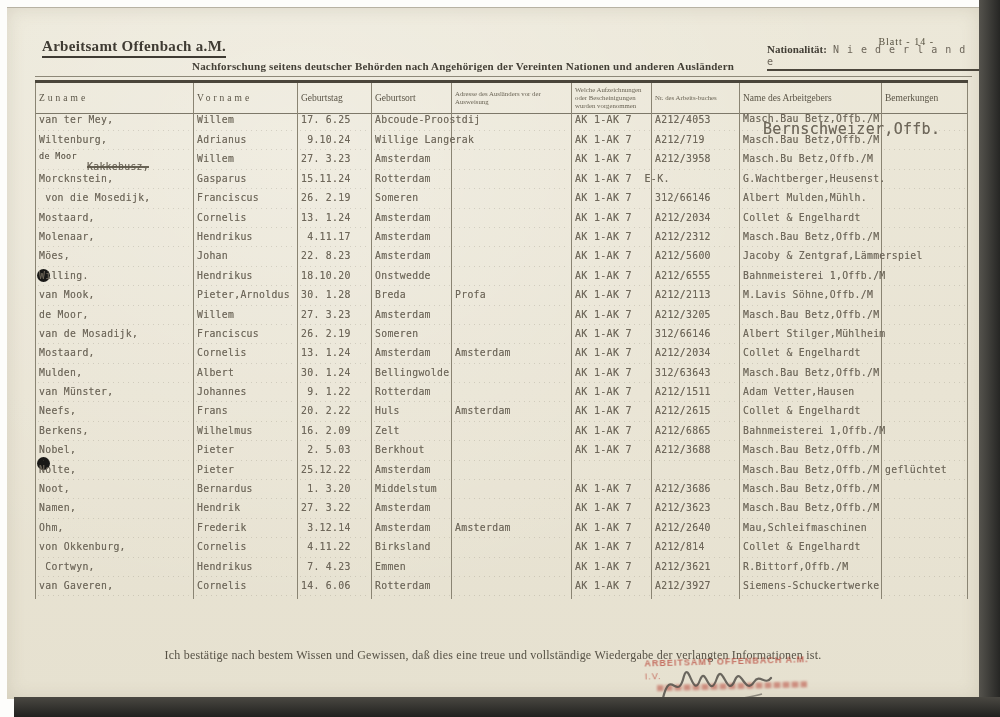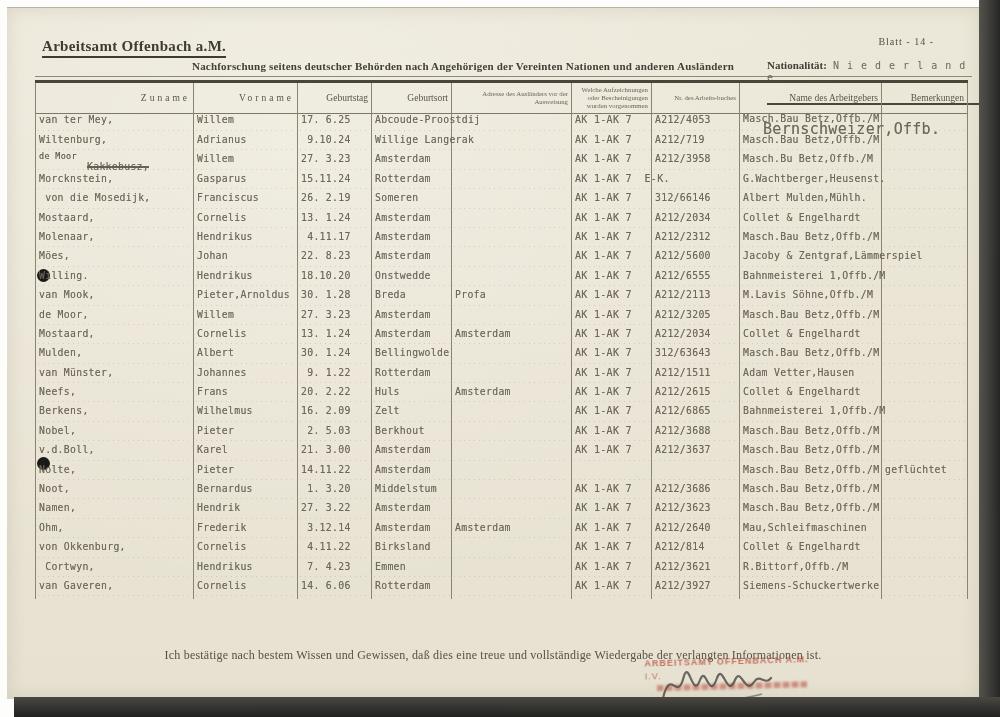--- a/index.html
+++ b/index.html
@@ -28,22 +28,22 @@
     font-size:15px;font-weight:bold;color:#3f3b33;
     border-bottom:2px solid #3f3b33;padding-bottom:1px;letter-spacing:0.3px;
   }
   .blatt{position:absolute;right:45px;top:28px;font-size:10px;color:#55503f;letter-spacing:1px;text-align:right;}
   .subtitle{
     position:absolute;left:185px;top:52px;
     font-size:11px;font-weight:bold;color:#433f36;letter-spacing:0.2px;
   }
   .subtitle-rule{position:absolute;left:28px;top:68px;width:937px;border-top:1px solid #8d8878;}
   .nationality{
-    position:absolute;left:760px;top:51px;font-size:11px;color:#433f36;
-    border-bottom:2px solid #4b463c;padding-bottom:20px;
+    position:absolute;left:760px;top:35px;font-size:11px;color:#433f36;
+    border-bottom:2px solid #4b463c;padding-bottom:2px;
   }
   .nationality .label{font-weight:bold;}
   .nationality .value{
     font-family:"DejaVu Sans Mono",monospace;font-size:10px;color:#6d665a;
     letter-spacing:1px;padding-left:6px;
   }
 
   .doc-table{
     position:absolute;left:28px;top:72px;border-collapse:collapse;table-layout:fixed;
     width:932px;
@@ -51,21 +51,21 @@
   .doc-table th,.doc-table td{
     border-left:1px solid #8a8473;padding:0 3px;overflow:visible;white-space:pre;
     vertical-align:top;
   }
   .doc-table th:first-child,.doc-table td:first-child{border-left:1px solid #8a8473;}
   .doc-table th:last-child,.doc-table td:last-child{border-right:1px solid #8a8473;}
   .doc-table thead tr{height:32px;border-top:3px solid #44403675;border-bottom:1px solid #7d7869;}
   .doc-table thead tr{border-top:3px solid #4a453a;}
   .doc-table th{
     font-family:"Liberation Serif",serif;font-weight:normal;color:#5a5446;
-    font-size:9.5px;text-align:right;vertical-align:middle;line-height:1.1;white-space:normal;
+    font-size:9.5px;text-align:left;vertical-align:middle;line-height:1.1;white-space:normal;
   }
   .doc-table th.sp{letter-spacing:3px;font-size:9.5px;}
   .doc-table th.tiny{font-size:6.8px;line-height:1.15;color:#6a6455;}
   .doc-table tbody tr{height:19.4px;}
   .doc-table td{
     font-family:"DejaVu Sans Mono",monospace;font-size:9.8px;color:#6e675a;
     letter-spacing:0.3px;text-shadow:0 0 0.5px rgba(110,103,90,0.55);
     background-image:repeating-linear-gradient(90deg, rgba(112,106,90,0.22) 0 1px, transparent 1px 5px);
     background-size:96% 1px;background-position:2px calc(100% - 3px);background-repeat:no-repeat;
   }
@@ -247,20 +247,31 @@
           <td>Willem</td>
           <td>27. 3.23</td>
           <td>Amsterdam</td>
           <td></td>
           <td>AK 1-AK 7</td>
           <td>A212/3205</td>
           <td>Masch.Bau Betz,Offb./M</td>
           <td></td>
         </tr>
         <tr>
+          <td>van de Mosadijk,</td>
+          <td>Franciscus</td>
+          <td>26. 2.19</td>
+          <td>Someren</td>
+          <td></td>
+          <td>AK 1-AK 7</td>
+          <td>312/66146</td>
+          <td>Albert Stilger,Mühlheim</td>
+          <td></td>
+        </tr>
+        <tr>
           <td>Mostaard,</td>
           <td>Cornelis</td>
           <td>13. 1.24</td>
           <td>Amsterdam</td>
           <td>Amsterdam</td>
           <td>AK 1-AK 7</td>
           <td>A212/2034</td>
           <td>Collet &amp; Engelhardt</td>
           <td></td>
         </tr>
@@ -313,34 +324,23 @@
           <td>Pieter</td>
           <td> 2. 5.03</td>
           <td>Berkhout</td>
           <td></td>
           <td>AK 1-AK 7</td>
           <td>A212/3688</td>
           <td>Masch.Bau Betz,Offb./M</td>
           <td></td>
         </tr>
         <tr>
-          <td>v.d.Boll,</td>
-          <td>Karel</td>
-          <td>21. 3.00</td>
-          <td>Amsterdam</td>
-          <td></td>
-          <td>AK 1-AK 7</td>
-          <td>A212/3637</td>
-          <td>Masch.Bau Betz,Offb./M</td>
-          <td></td>
-        </tr>
-        <tr>
           <td>Nolte,</td>
           <td>Pieter</td>
-          <td>14.11.22</td>
+          <td>25.12.22</td>
           <td>Amsterdam</td>
           <td></td>
           <td></td>
           <td></td>
           <td>Masch.Bau Betz,Offb./M</td>
           <td>geflüchtet</td>
         </tr>
         <tr>
           <td>Noot,</td>
           <td>Bernardus</td>

